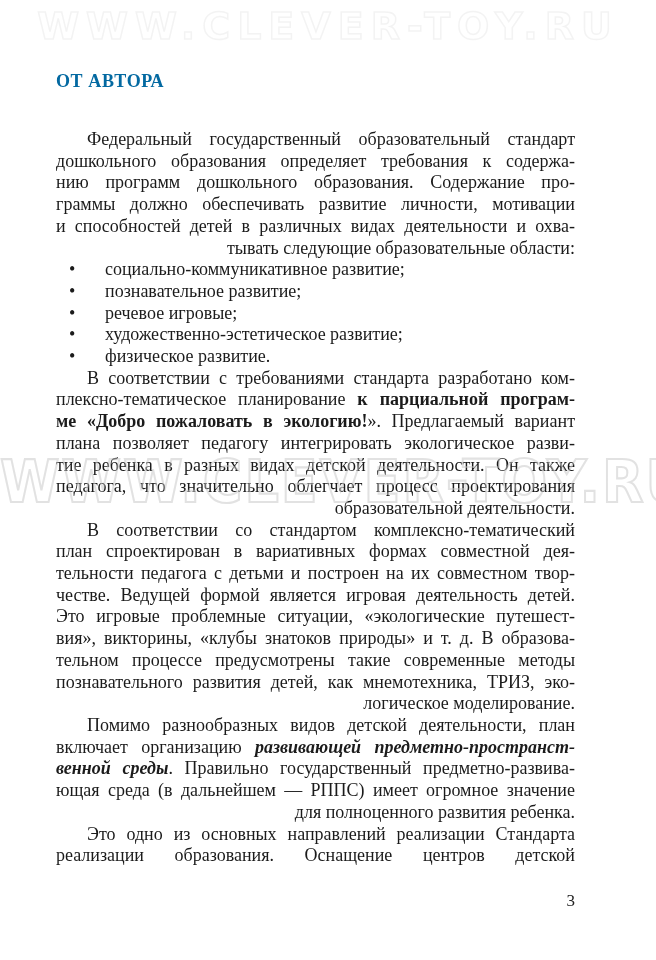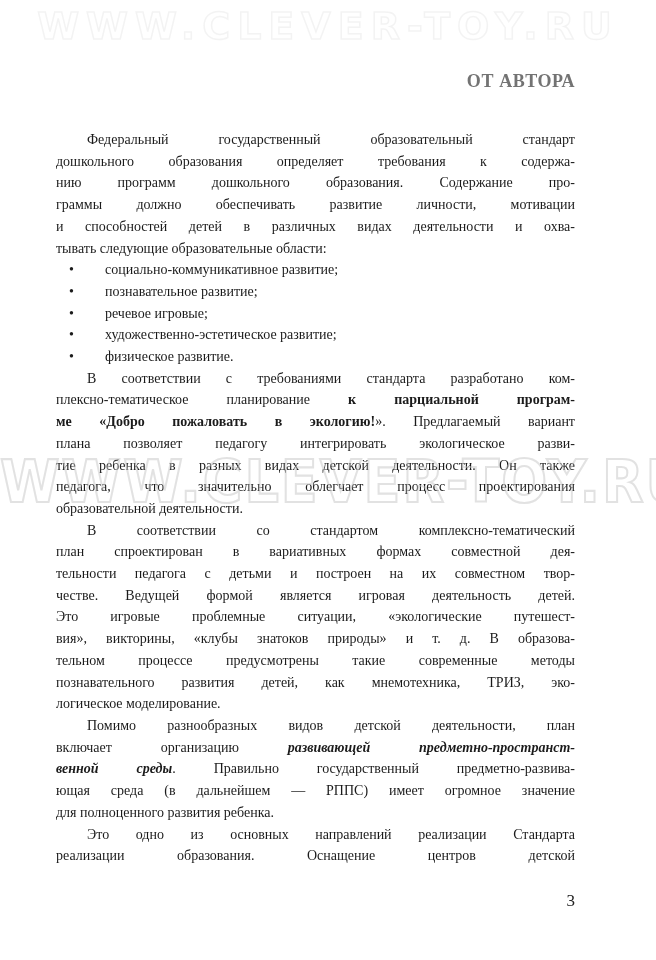--- a/index.html
+++ b/index.html
@@ -13,33 +13,33 @@
     overflow: hidden;
   }
   .content {
     position: absolute;
     left: 56px;
     top: 0;
     width: 519px;
   }
   .title {
     margin-top: 70px;
-    text-align: right;
+    text-align: left;
     font-weight: bold;
     font-size: 18px;
     line-height: 22px;
     letter-spacing: 0.6px;
-    color: #737373;
+    color: #0369a1;
   }
   .body-text {
     margin-top: 37px;
-    font-size: 14px;
+    font-size: 18px;
     line-height: 21.7px;
   }
-  .line { text-align: left; }
+  .line { text-align: right; }
   .just {
     text-align: justify;
     text-align-last: justify;
     text-justify: inter-word;
   }
   .ind { text-indent: 31px; }
   .bul {
     position: relative;
     padding-left: 49px;
     text-align: left;

